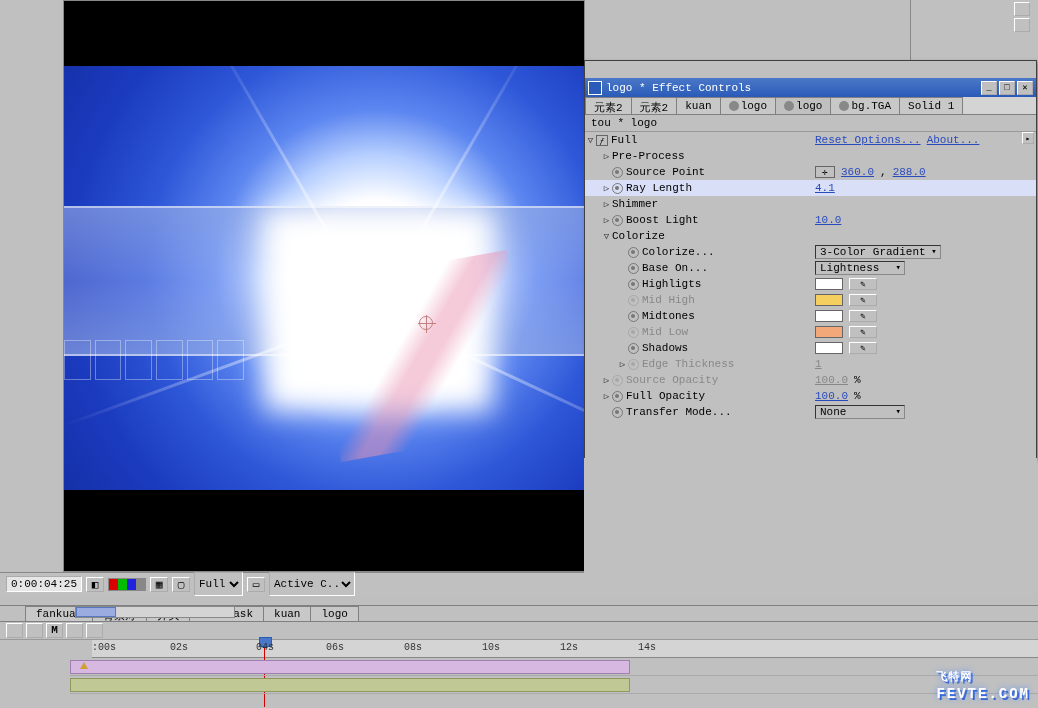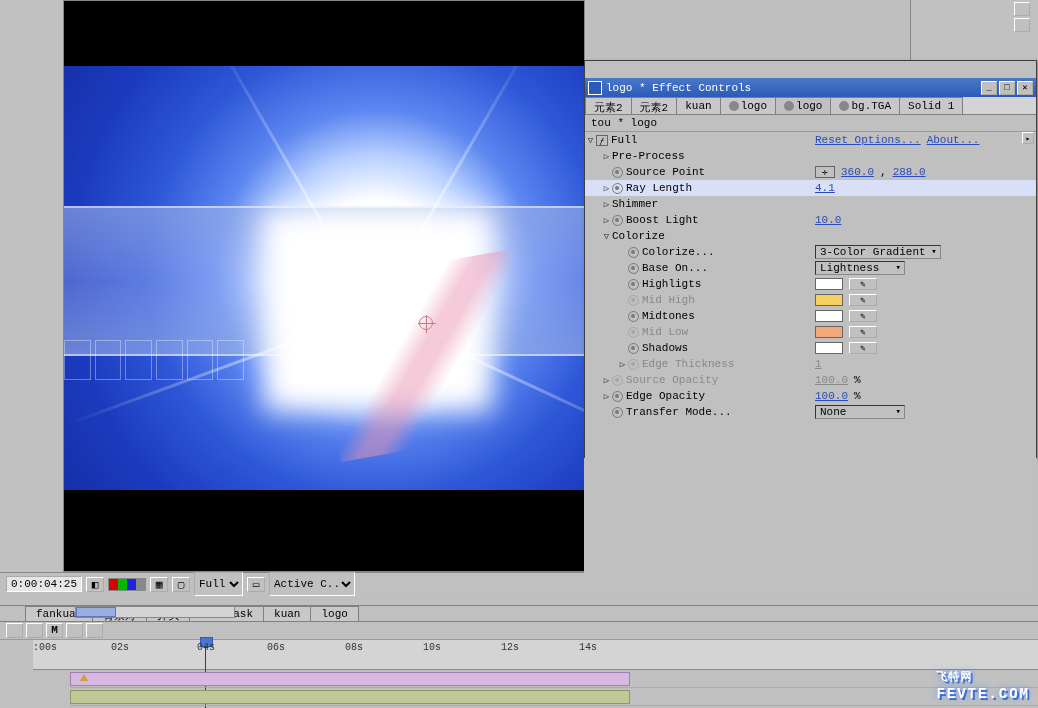--- a/index.html
+++ b/index.html
@@ -76,21 +76,21 @@
 .top-arrow { top:0; }
 
 .panel-below { position:absolute; left:584px; top:458px; width:453px; height:137px; background:#c0c0c0; }
 
 
 .timeline { position:absolute; left:0; top:605px; width:1038px; height:103px; background:#c0c0c0; border-top:1px solid #808080;}
 .timeline .tabs2 { display:flex; height:16px; border-bottom:1px solid #808080; padding-left:25px;}
 .timeline .tab2 { padding:1px 10px; border:1px solid #808080; border-bottom:none; background:#c8c8c8; margin-right:-1px; font-size:11px;}
 .tl-tools { height:18px; display:flex; align-items:center; padding:0 6px; gap:3px; border-bottom:1px solid #999;}
 .tl-tools .tbtn{width:17px;height:15px;border:1px outset #fff;background:#c0c0c0;}
-.tl-ruler { position:relative; height:30px; margin-left:33px; background:#d4d4d4; border-bottom:1px solid #888;}
+.tl-ruler { position:relative; height:18px; margin-left:92px; background:#d4d4d4; border-bottom:1px solid #888;}
 .tl-ruler .tick{position:absolute;top:2px;font-size:10px;color:#333;}
 .cti { position:absolute; top:0; bottom:-50px; width:1px; background:#d00000; }
 .cti:before{content:"";position:absolute;top:-3px;left:-5px;width:11px;height:8px;background:#4a78c8;border:1px solid #2a5bb8;}
 .zoom { position:absolute; left:75px; top:0; width:160px; height:12px; background:#d4d4d4; border:1px solid #888;}
 .zoom-inner{position:absolute;left:0;top:0;height:100%;width:40px;background:#9aace0;border:1px solid #5a78c0;}
 .tl-tracks { position:relative; margin-left:70px; }
 .track { height:18px; border-bottom:1px solid #aaa; position:relative; }
 .bar1 { position:absolute; left:0; top:2px; height:14px; background:#d6b8e0; border:1px solid #a080b0; width:560px;}
 .bar2 { position:absolute; left:0; top:2px; height:14px; background:#c0c896; border:1px solid #909860; width:560px;}
 .tiny-tri { position:absolute; left:10px; top:4px; width:0;height:0;border-left:4px solid transparent;border-right:4px solid transparent;border-bottom:7px solid #d0a030;}
@@ -306,21 +306,21 @@
         <span class="lbl dim">Source Opacity</span>
         <span class="vals">
           <span class="link dim">100.0</span>
           <span> %</span>
         </span>
       </div>
       <div class="row">
         <span class="indent" style="width:16px"></span>
         <span class="tw">▷</span>
         <span class="sw"></span>
-        <span class="lbl">Edge Opacity</span>
+        <span class="lbl">Full Opacity</span>
         <span class="vals">
           <span class="link">100.0</span>
           <span> %</span>
         </span>
       </div>
       <div class="row">
         <span class="indent" style="width:16px"></span>
         <span class="tw"></span>
         <span class="sw"></span>
         <span class="lbl">Transfer Mode...</span>

